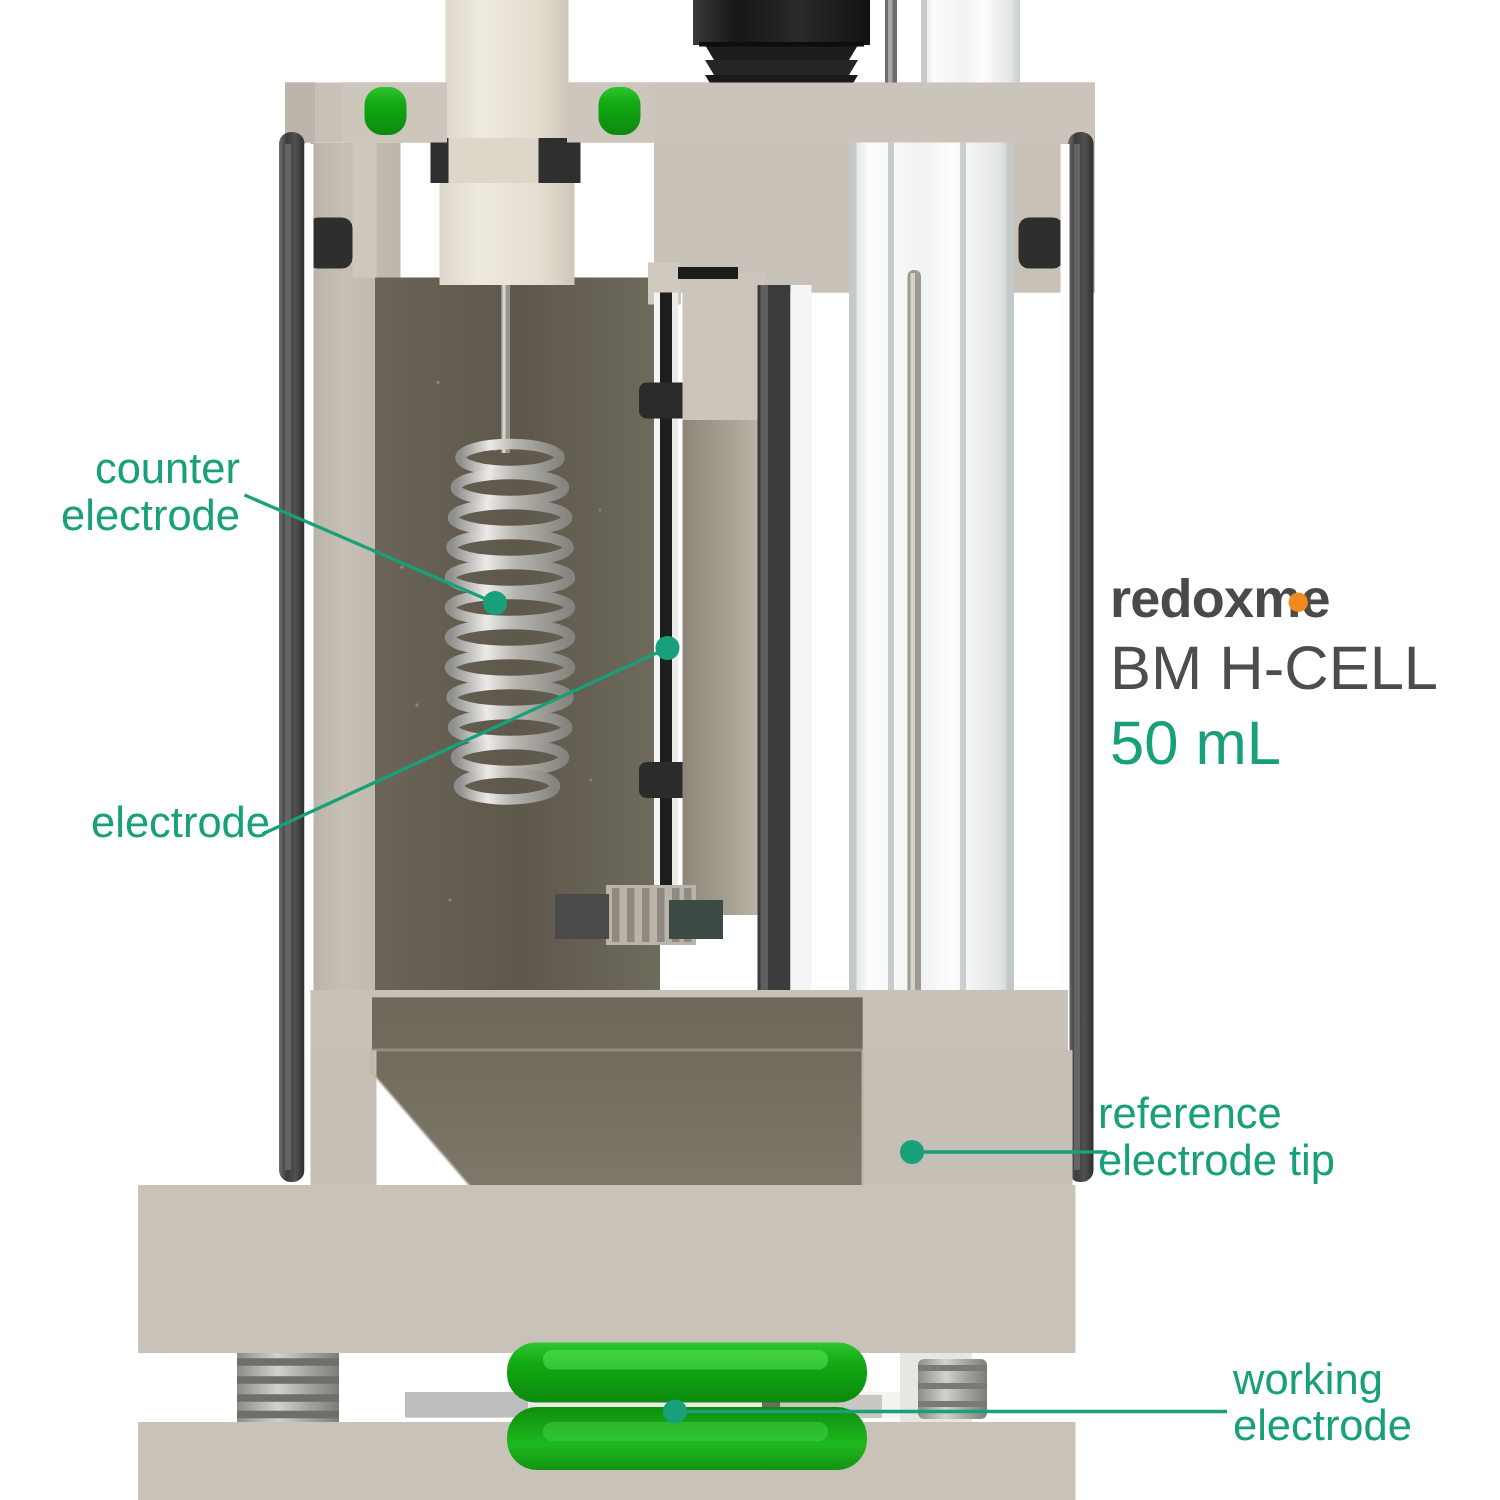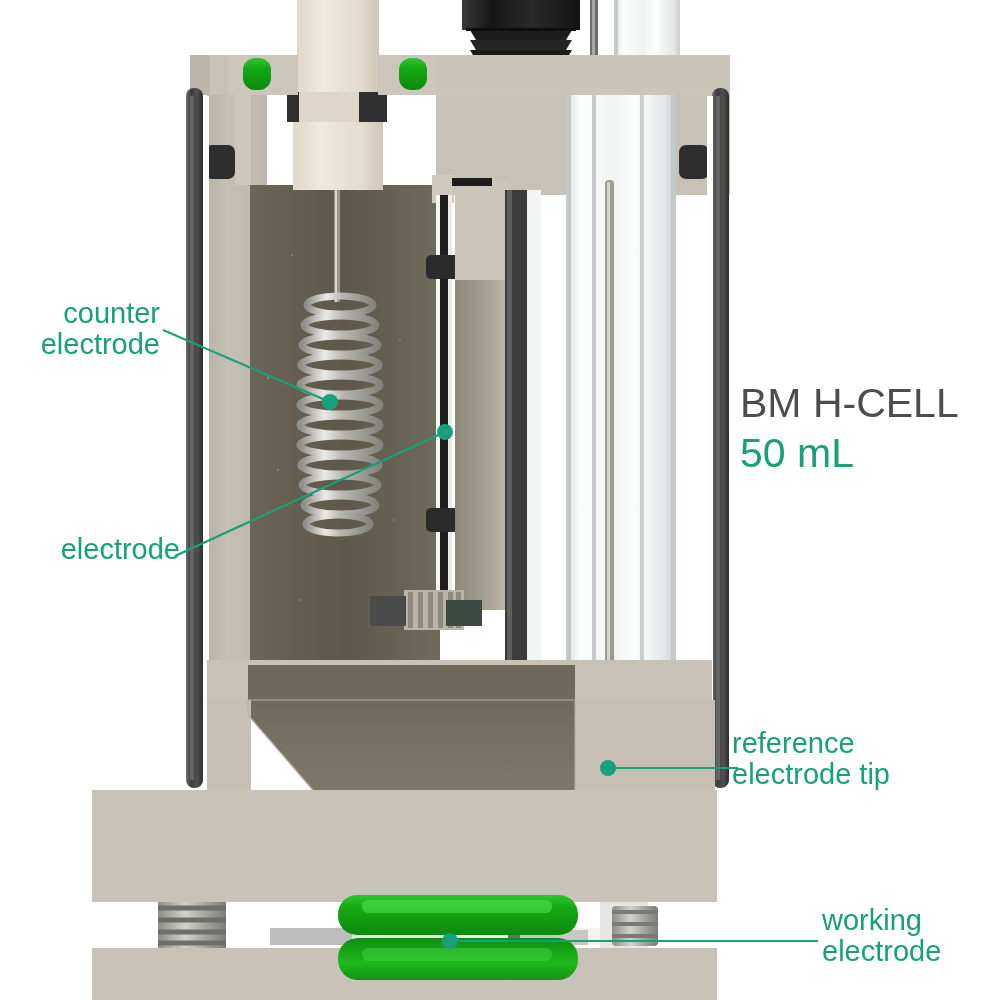--- a/index.html
+++ b/index.html
@@ -282,17 +282,21 @@
 
   <div class="lbl l" style="left:10px;top:534px;width:170px;font-size:29px;">electrode</div>
 
   <div class="lbl r" style="left:732px;top:728px;width:252px;font-size:29px;">reference
 electrode tip</div>
 
   <div class="lbl r" style="left:822px;top:905px;width:180px;font-size:29px;">working
 electrode</div>
 
   <div id="brand">
+    <div id="brandWord">
+      <span>redoxme</span>
+      <span id="brandDot"></span>
+    </div>
     <div id="model">BM H-CELL</div>
     <div id="vol">50 mL</div>
   </div>
 
 </div>
 
 </body></html>

